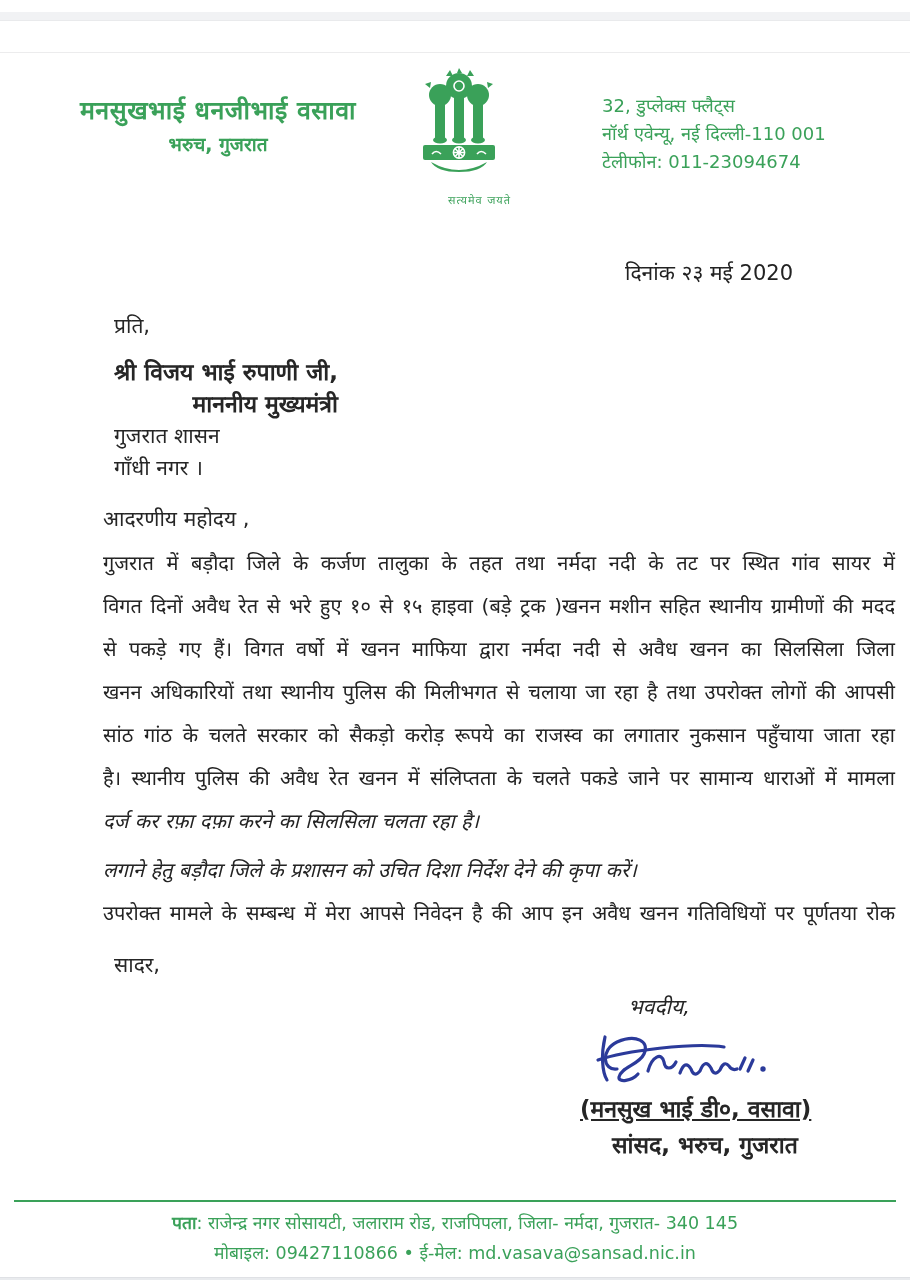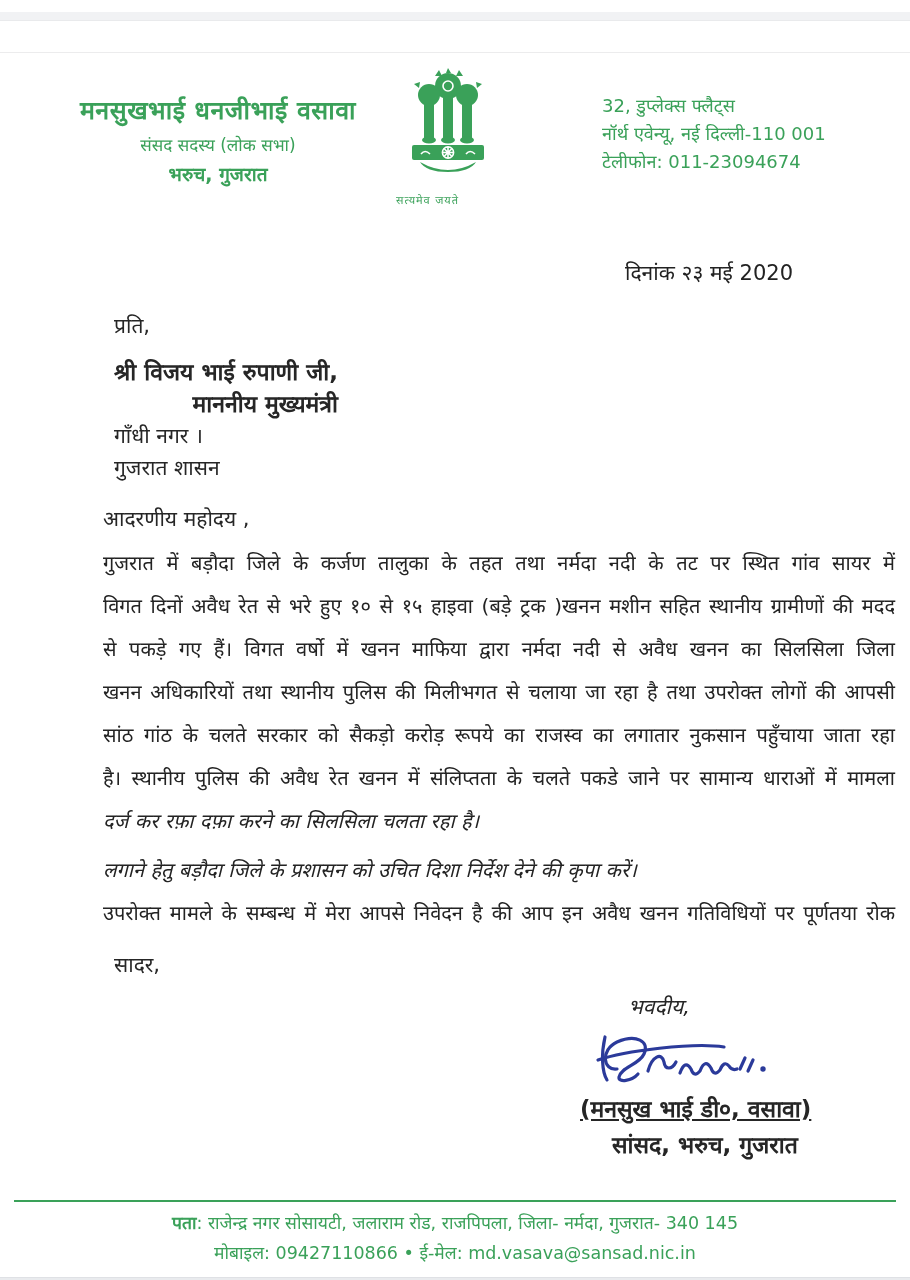--- a/index.html
+++ b/index.html
@@ -33,21 +33,21 @@
   .sender-block {
     position: absolute; left: 48px; top: 80px; width: 340px;
     text-align: center; color: var(--green);
   }
   .sender-name { font-size: 25px; font-weight: bold; letter-spacing: 0.5px; }
   .sender-desig { font-size: 17px; margin-top: 7px; }
   .sender-const { font-size: 19px; font-weight: bold; margin-top: 5px; }
 
   .emblem-wrap {
     position: absolute; left: 396px; top: 56px; width: 115px;
-    text-align: left; color: var(--green);
+    text-align: right; color: var(--green);
   }
   .emblem-motto { font-size: 11px; margin-top: 2px; letter-spacing: 1px; }
 
   .office-address {
     position: absolute; left: 602px; top: 80px; width: 300px;
     color: var(--green); font-size: 18px; line-height: 28px;
   }
 
   
   .date-line {
@@ -93,21 +93,20 @@
 </head>
 <body>
 
 <div class="page" style="--green:#3aa159;">
 
   <div class="scan-strip-top"></div>
   <div class="scan-line"></div>
 
   <div class="sender-block">
     <div class="sender-name">मनसुखभाई धनजीभाई वसावा</div>
-    <div class="sender-desig">संसद सदस्य (लोक सभा)</div>
     <div class="sender-const">भरुच, गुजरात</div>
   </div>
 
   <div class="emblem-wrap">
     <svg width="104" height="118" viewBox="0 0 104 118">
       <g fill="#3aa159">
 
         <circle cx="52" cy="18" r="13"></circle>
         <circle cx="33" cy="27" r="11"></circle>
         <circle cx="71" cy="27" r="11"></circle>
@@ -145,22 +144,22 @@
     <div>नॉर्थ एवेन्यू, नई दिल्ली-110 001</div>
     <div>टेलीफोन: 011-23094674</div>
   </div>
 
   <div class="date-line">दिनांक २३ मई 2020</div>
 
   <div class="addressee">
     <div class="to-label">प्रति,</div>
     <div class="bold">श्री विजय भाई रुपाणी जी,</div>
     <div class="bold">माननीय मुख्यमंत्री</div>
+    <div>गुजरात शासन</div>
     <div>गाँधी नगर ।</div>
-    <div>गुजरात शासन</div>
   </div>
 
   <div class="greeting">आदरणीय महोदय ,</div>
 
   <div class="body-block">
     <div class="bline">गुजरात में बड़ौदा जिले के कर्जण तालुका के तहत तथा नर्मदा नदी के तट पर स्थित गांव सायर में</div>
     <div class="bline">विगत दिनों अवैध रेत से भरे हुए १० से १५ हाइवा (बड़े ट्रक )खनन मशीन सहित स्थानीय ग्रामीणों की मदद</div>
     <div class="bline">से पकड़े गए हैं। विगत वर्षो में खनन माफिया द्वारा नर्मदा नदी से अवैध खनन का सिलसिला जिला</div>
     <div class="bline">खनन अधिकारियों तथा स्थानीय पुलिस की मिलीभगत से चलाया जा रहा है तथा उपरोक्त लोगों की आपसी</div>
     <div class="bline">सांठ गांठ के चलते सरकार को सैकड़ो करोड़ रूपये का राजस्व का लगातार नुकसान पहुँचाया जाता रहा</div>

